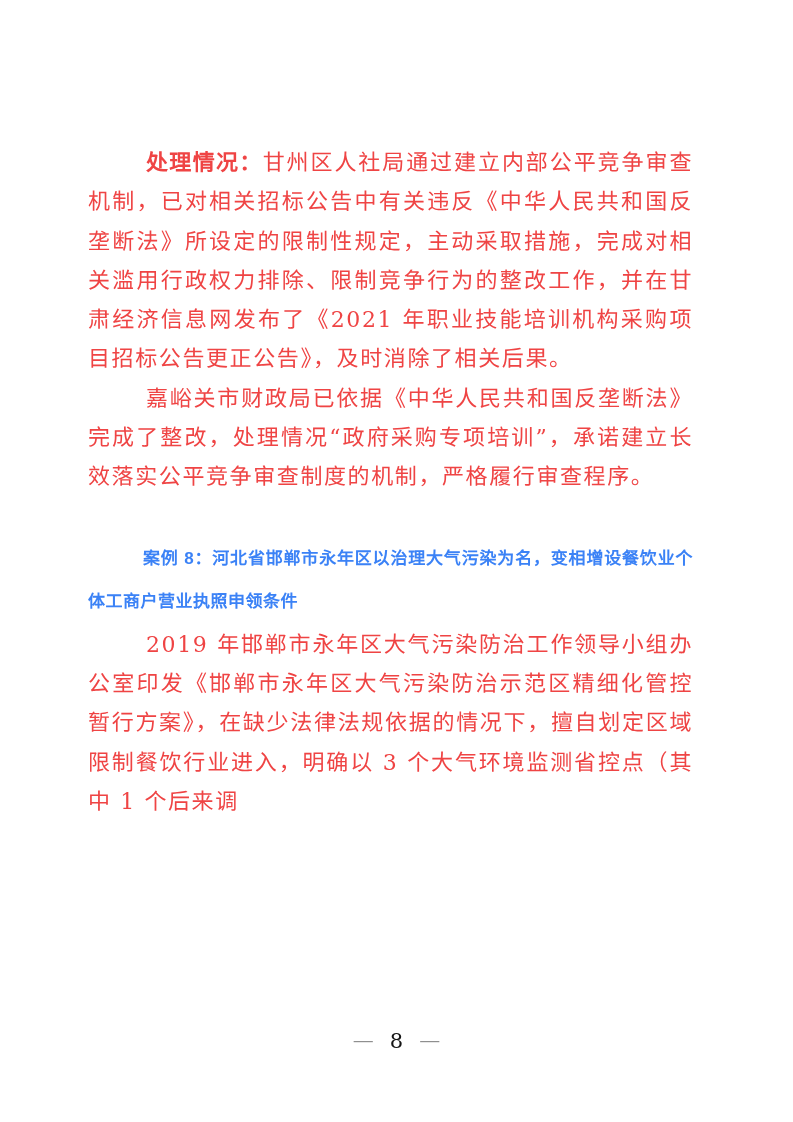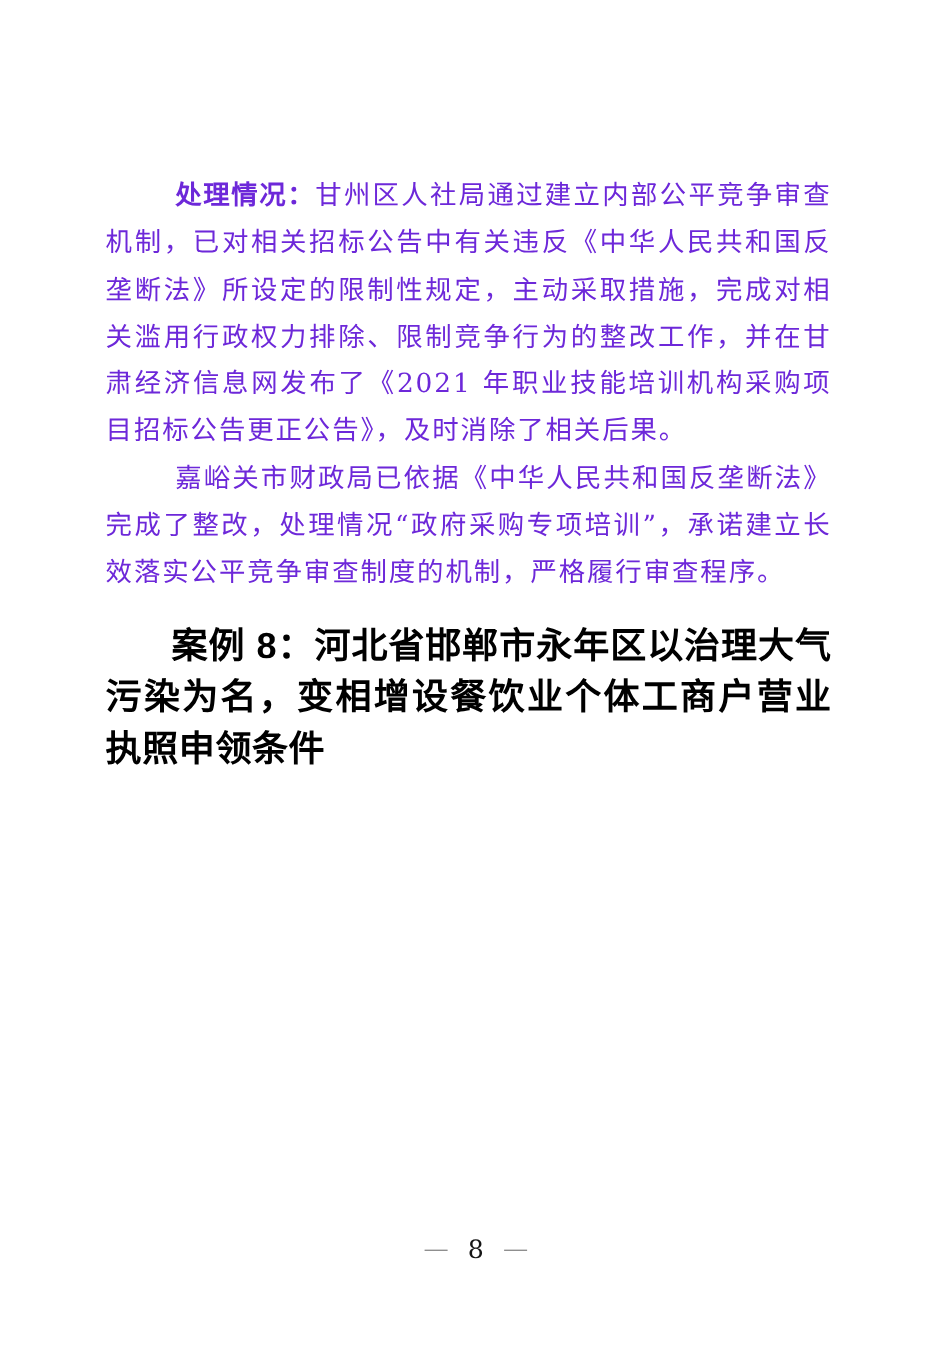--- a/index.html
+++ b/index.html
@@ -20,39 +20,39 @@
     top: 143px;
     left: 88px;
     width: 605px;
   }
   .body-para {
     margin: 0;
     font-family: "DejaVu Serif", "Liberation Serif", serif;
     font-size: 22px;
     line-height: 39.3px;
     letter-spacing: 1.6px;
-    color: #6d28d9;
+    color: #ef4444;
     text-align: justify;
     text-justify: inter-character;
     text-indent: 58px;
     word-break: break-all;
   }
   .para-label {
     font-family: "Liberation Sans", "DejaVu Sans", sans-serif;
     font-weight: 700;
     letter-spacing: 1px;
   }
   .case-heading {
-    margin: 19px 0 0 0;
+    margin: 40px 0 0 0;
     font-family: "Liberation Sans", "DejaVu Sans", sans-serif;
     font-weight: 700;
-    font-size: 30px;
+    font-size: 17px;
     line-height: 43px;
     letter-spacing: 0.5px;
-    color: #000000;
+    color: #3b82f6;
     text-align: justify;
     text-justify: inter-character;
     text-indent: 55px;
     word-break: break-all;
   }
   .case-para {
     margin-top: 2px;
   }
   .footer {
     position: absolute;
@@ -81,20 +81,21 @@
 <div class="page">
   <div class="content">
 
     <p class="body-para"><strong class="para-label">处理情况：</strong><span>甘州区人社局通过建立内部公平竞争审查机制，已对相关招标公告中有关违反《中华人民共和国反垄断法》所设定的限制性规定，主动采取措施，完成对相关滥用行政权力排除、限制竞争行为的整改工作，并在甘肃经济信息网发布了《2021 年职业技能培训机构采购项目招标公告更正公告》，及时消除了相关后果。</span></p>
 
 
     <p class="body-para">嘉峪关市财政局已依据《中华人民共和国反垄断法》完成了整改，处理情况“政府采购专项培训”，承诺建立长效落实公平竞争审查制度的机制，严格履行审查程序。</p>
 
     <h2 class="case-heading">案例 8：河北省邯郸市永年区以治理大气污染为名，变相增设餐饮业个体工商户营业执照申领条件</h2>
 
+    <p class="body-para case-para">2019 年邯郸市永年区大气污染防治工作领导小组办公室印发《邯郸市永年区大气污染防治示范区精细化管控暂行方案》，在缺少法律法规依据的情况下，擅自划定区域限制餐饮行业进入，明确以 3 个大气环境监测省控点（其中 1 个后来调</p>
 
   </div>
 
   <div class="footer">
     <span class="dash">—</span>
     <span class="page-num">8</span>
     <span class="dash">—</span>
   </div>
 </div>
 

